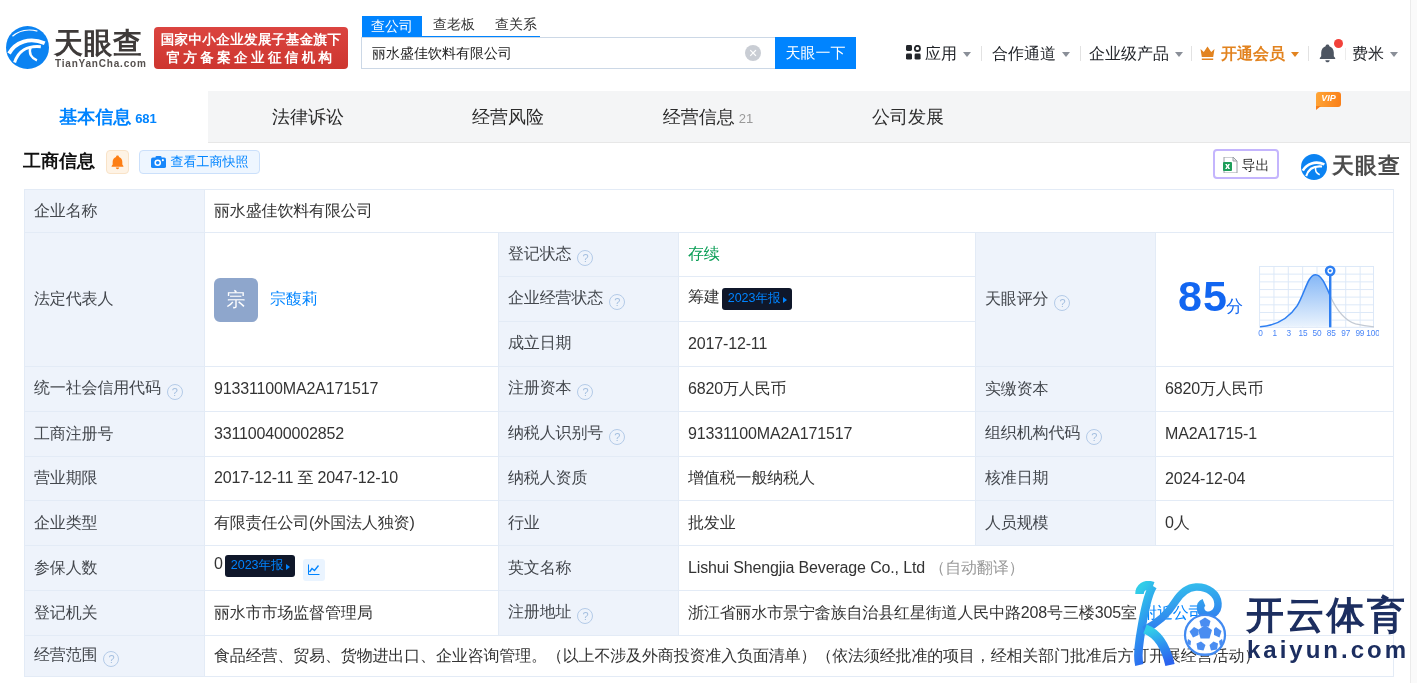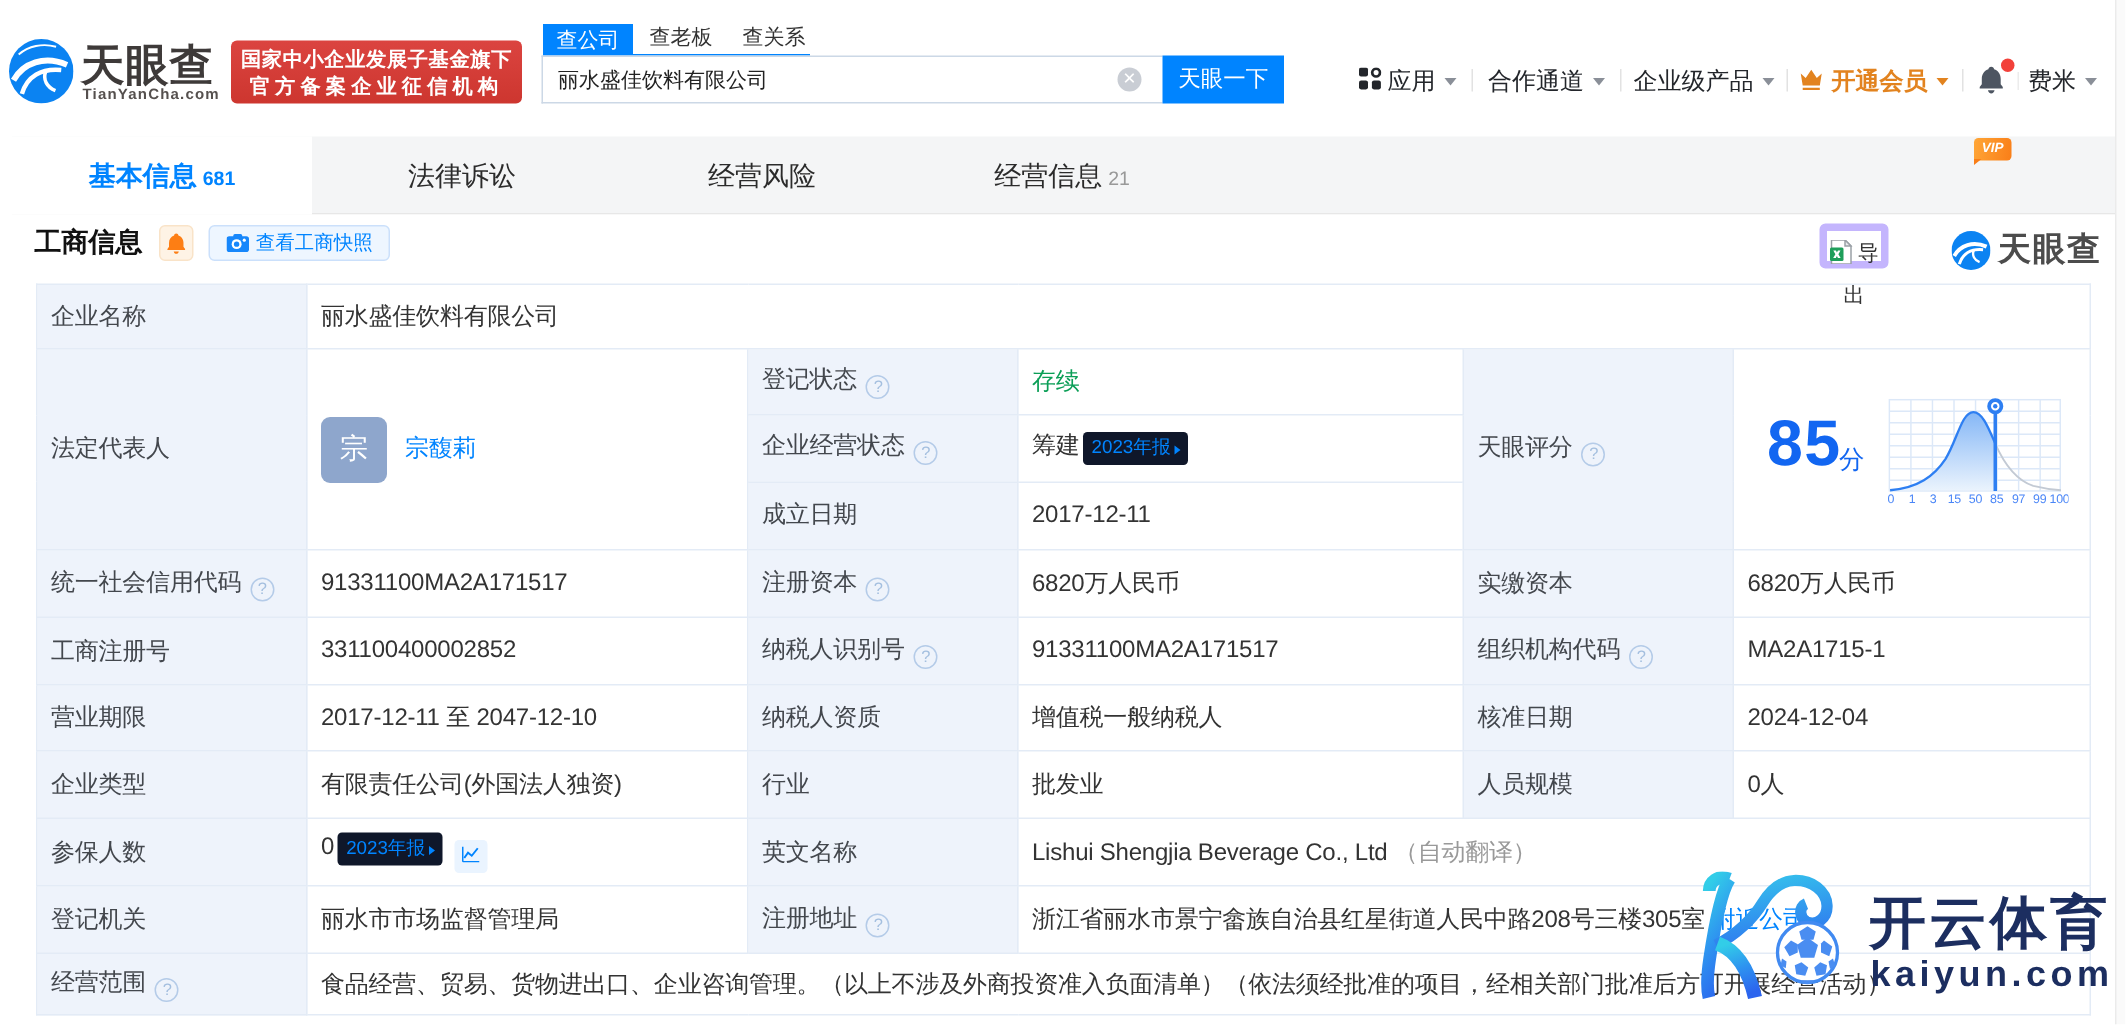--- a/index.html
+++ b/index.html
@@ -35,21 +35,21 @@
 .cntg { font-size:13px; color:#999; margin-left:4px; }
 .qm { display:inline-block; width:15px; height:15px; border:1px solid #c3c9d2; border-radius:50%; color:#b9c0ca; font-size:11px; line-height:15px; text-align:center; vertical-align:-2px; margin-left:4px; font-weight:normal; background:#fff0; }
 #vip { position:absolute; left:1308px; top:1px; width:25px; height:15px; background:linear-gradient(100deg,#ffa637,#f97e18); border-radius:3px 3px 3px 0; color:#fff; font-size:9px; font-style:italic; font-weight:bold; text-align:center; line-height:13px; }
 #vip:after { content:""; position:absolute; left:0; bottom:-3px; border-left:5px solid #f97e18; border-bottom:4px solid transparent; }
 
 
 #shead { position:absolute; left:0; top:143px; width:1417px; height:46px; background:#fff; }
 #shead h2 { position:absolute; left:23px; top:6px; font-size:18px; color:#111; font-weight:bold; }
 #bellchip { position:absolute; left:106px; top:7px; width:23px; height:24px; background:#fef3e5; border:1px solid #f9e3c8; border-radius:4px; text-align:center; }
 #snapbtn { position:absolute; left:139px; top:7px; width:121px; height:24px; background:#eef6ff; border:1px solid #cbe0fb; border-radius:4px; color:#0084ff; font-size:13px; line-height:22px; text-align:center; }
-#exportbtn { position:absolute; left:1213px; top:6px; width:46px; height:30px; border:5px solid #c4b5fd; border-radius:4px; background:#fff; font-size:14px; color:#333; line-height:28px; text-align:center; }
+#exportbtn { position:absolute; left:1213px; top:6px; width:66px; height:30px; border:2px solid #c4b5fd; border-radius:4px; background:#fff; font-size:14px; color:#333; line-height:28px; text-align:center; }
 #minilogo { position:absolute; left:1301px; top:11px; }
 #minilogo .t { position:absolute; left:31px; top:-3px; font-size:22px; font-weight:bold; color:#4c4c4c; letter-spacing:1px; white-space:nowrap; }
 
 
 #tbl { position:absolute; left:24px; top:189px; width:1369px; border-collapse:collapse; table-layout:fixed; }
 #tbl td { border:1px solid #e3ebf6; font-size:16px; padding:0 9px; color:#333; vertical-align:middle; letter-spacing:-0.15px; }
 #tbl td.lb { background:#eef3fb; color:#43474d; }
 #tbl tr { height:45px; }
 a.lnk { color:#0084ff; text-decoration:none; }
 .green { color:#0a9e56; }
@@ -118,20 +118,21 @@
   <div class="abs" style="left:1334px;top:39px;width:9px;height:9px;border-radius:50%;background:#f2413a"></div>
   <div class="hsep" style="left:1345px;height:12px;top:48px;background:#ececec"></div>
   <div class="hm" style="left:1352px">费米<span class="caret"></span></div>
 </div>
 
 <div id="tabbar">
   <div class="tab active" style="left:0">基本信息<span class="cnt">681</span></div>
   <div class="tab" style="left:200px">法律诉讼</div>
   <div class="tab" style="left:400px">经营风险</div>
   <div class="tab" style="left:600px">经营信息<span class="cntg">21</span></div>
+  <div class="tab" style="left:800px">公司发展</div>
   <div id="vip">VIP</div>
 </div>
 
 <div id="shead">
   <h2>工商信息</h2>
   <div id="bellchip">
     <svg width="13" height="15" viewBox="0 0 17 19" style="margin-top:4px">
       <path d="M8.5 0.5 C 9.6 0.5 10.3 1.2 10.4 2.2 C 13 3 14.8 5.4 14.8 8.6 L14.8 12.2 L16.2 14 L16.2 15 L0.8 15 L0.8 14 L2.2 12.2 L2.2 8.6 C 2.2 5.4 4 3 6.6 2.2 C 6.7 1.2 7.4 0.5 8.5 0.5 Z M6.3 16.2 L10.7 16.2 C 10.5 17.5 9.6 18.3 8.5 18.3 C 7.4 18.3 6.5 17.5 6.3 16.2 Z" fill="#fd7e14"></path>
     </svg>
   </div>

